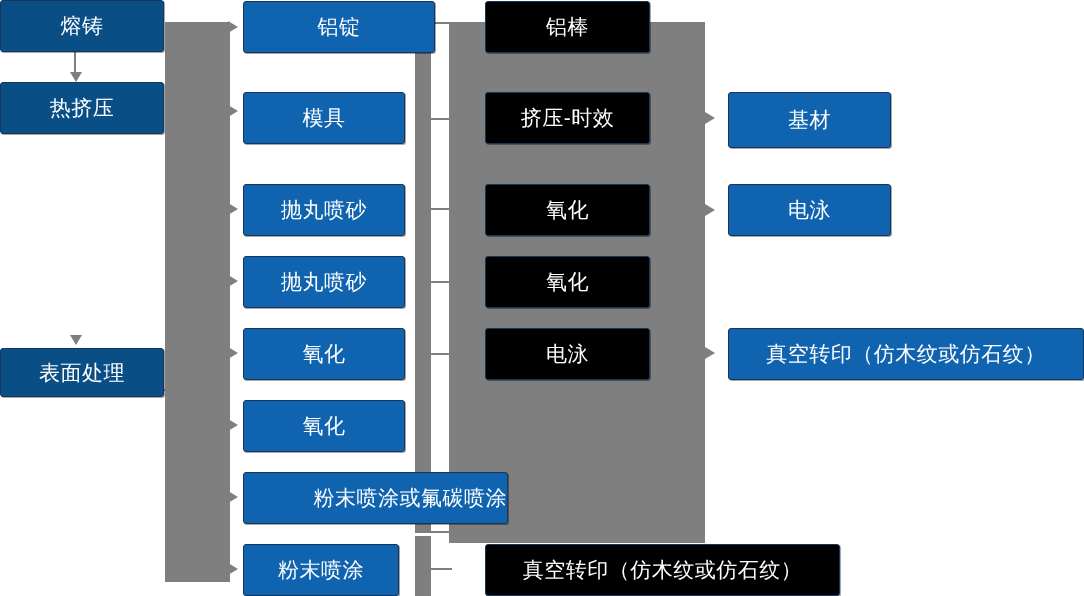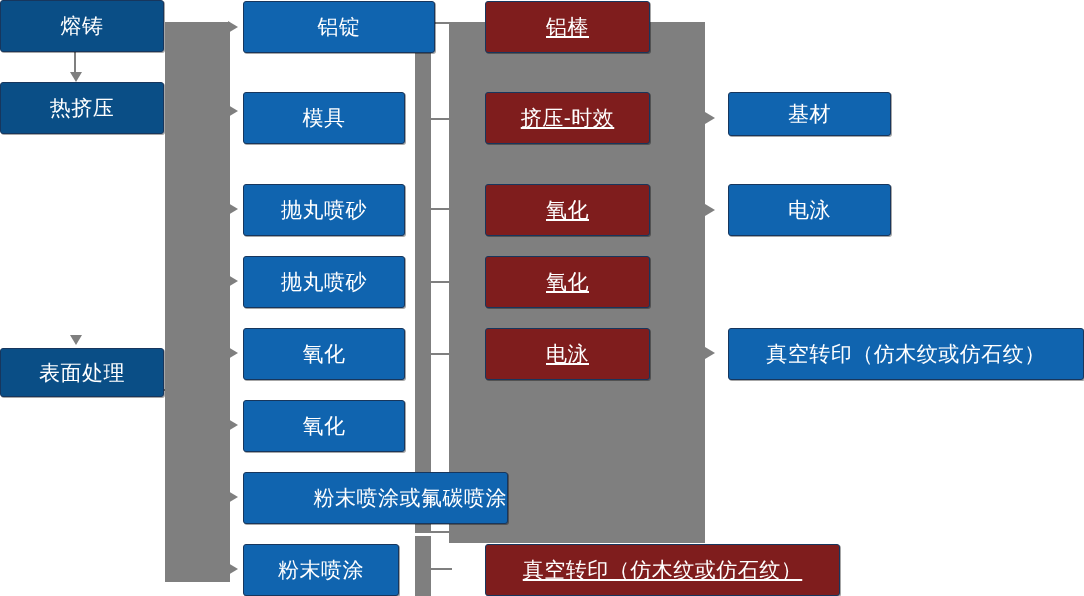--- a/index.html
+++ b/index.html
@@ -52,21 +52,21 @@
     font-size: 21px;
     line-height: 1.1;
     letter-spacing: 0.5px;
     border: 1px solid #17365d;
     border-radius: 3px;
     white-space: nowrap;
     box-shadow: 1px 1px 0 rgba(0,0,0,0.35);
   }
   .node.level1 { background: #0a4e86; }
   .node.level2 { background: #1064af; }
-  .node.level3 { background: #7f1d1d; text-decoration: underline; }
+  .node.level3 { background: #000000; }
   .node.level4 { background: #1064af; }
 </style>
 </head>
 <body>
 
 <div id="canvas">
 
   <div class="conn" style="left:165px; top:22px; width:65px; height:560px;"></div>
 
   <div class="arrow-down" style="left:70px; top:72px;"></div>
@@ -149,21 +149,21 @@
   <div class="node level3" style="left:485px; top:256px; width:165px; height:52px;">
     <span>氧化</span>
   </div>
   <div class="node level3" style="left:485px; top:328px; width:165px; height:52px;">
     <span>电泳</span>
   </div>
   <div class="node level3" style="left:485px; top:544px; width:355px; height:52px;">
     <span>真空转印（仿木纹或仿石纹）</span>
   </div>
 
-  <div class="node level4" style="left:728px; top:92px; width:163px; height:44px;">
+  <div class="node level4" style="left:728px; top:92px; width:163px; height:56px;">
     <span>基材</span>
   </div>
   <div class="node level4" style="left:728px; top:184px; width:163px; height:52px;">
     <span>电泳</span>
   </div>
   <div class="node level4" style="left:728px; top:328px; width:356px; height:52px;">
     <span>真空转印（仿木纹或仿石纹）</span>
   </div>
 
 </div>

